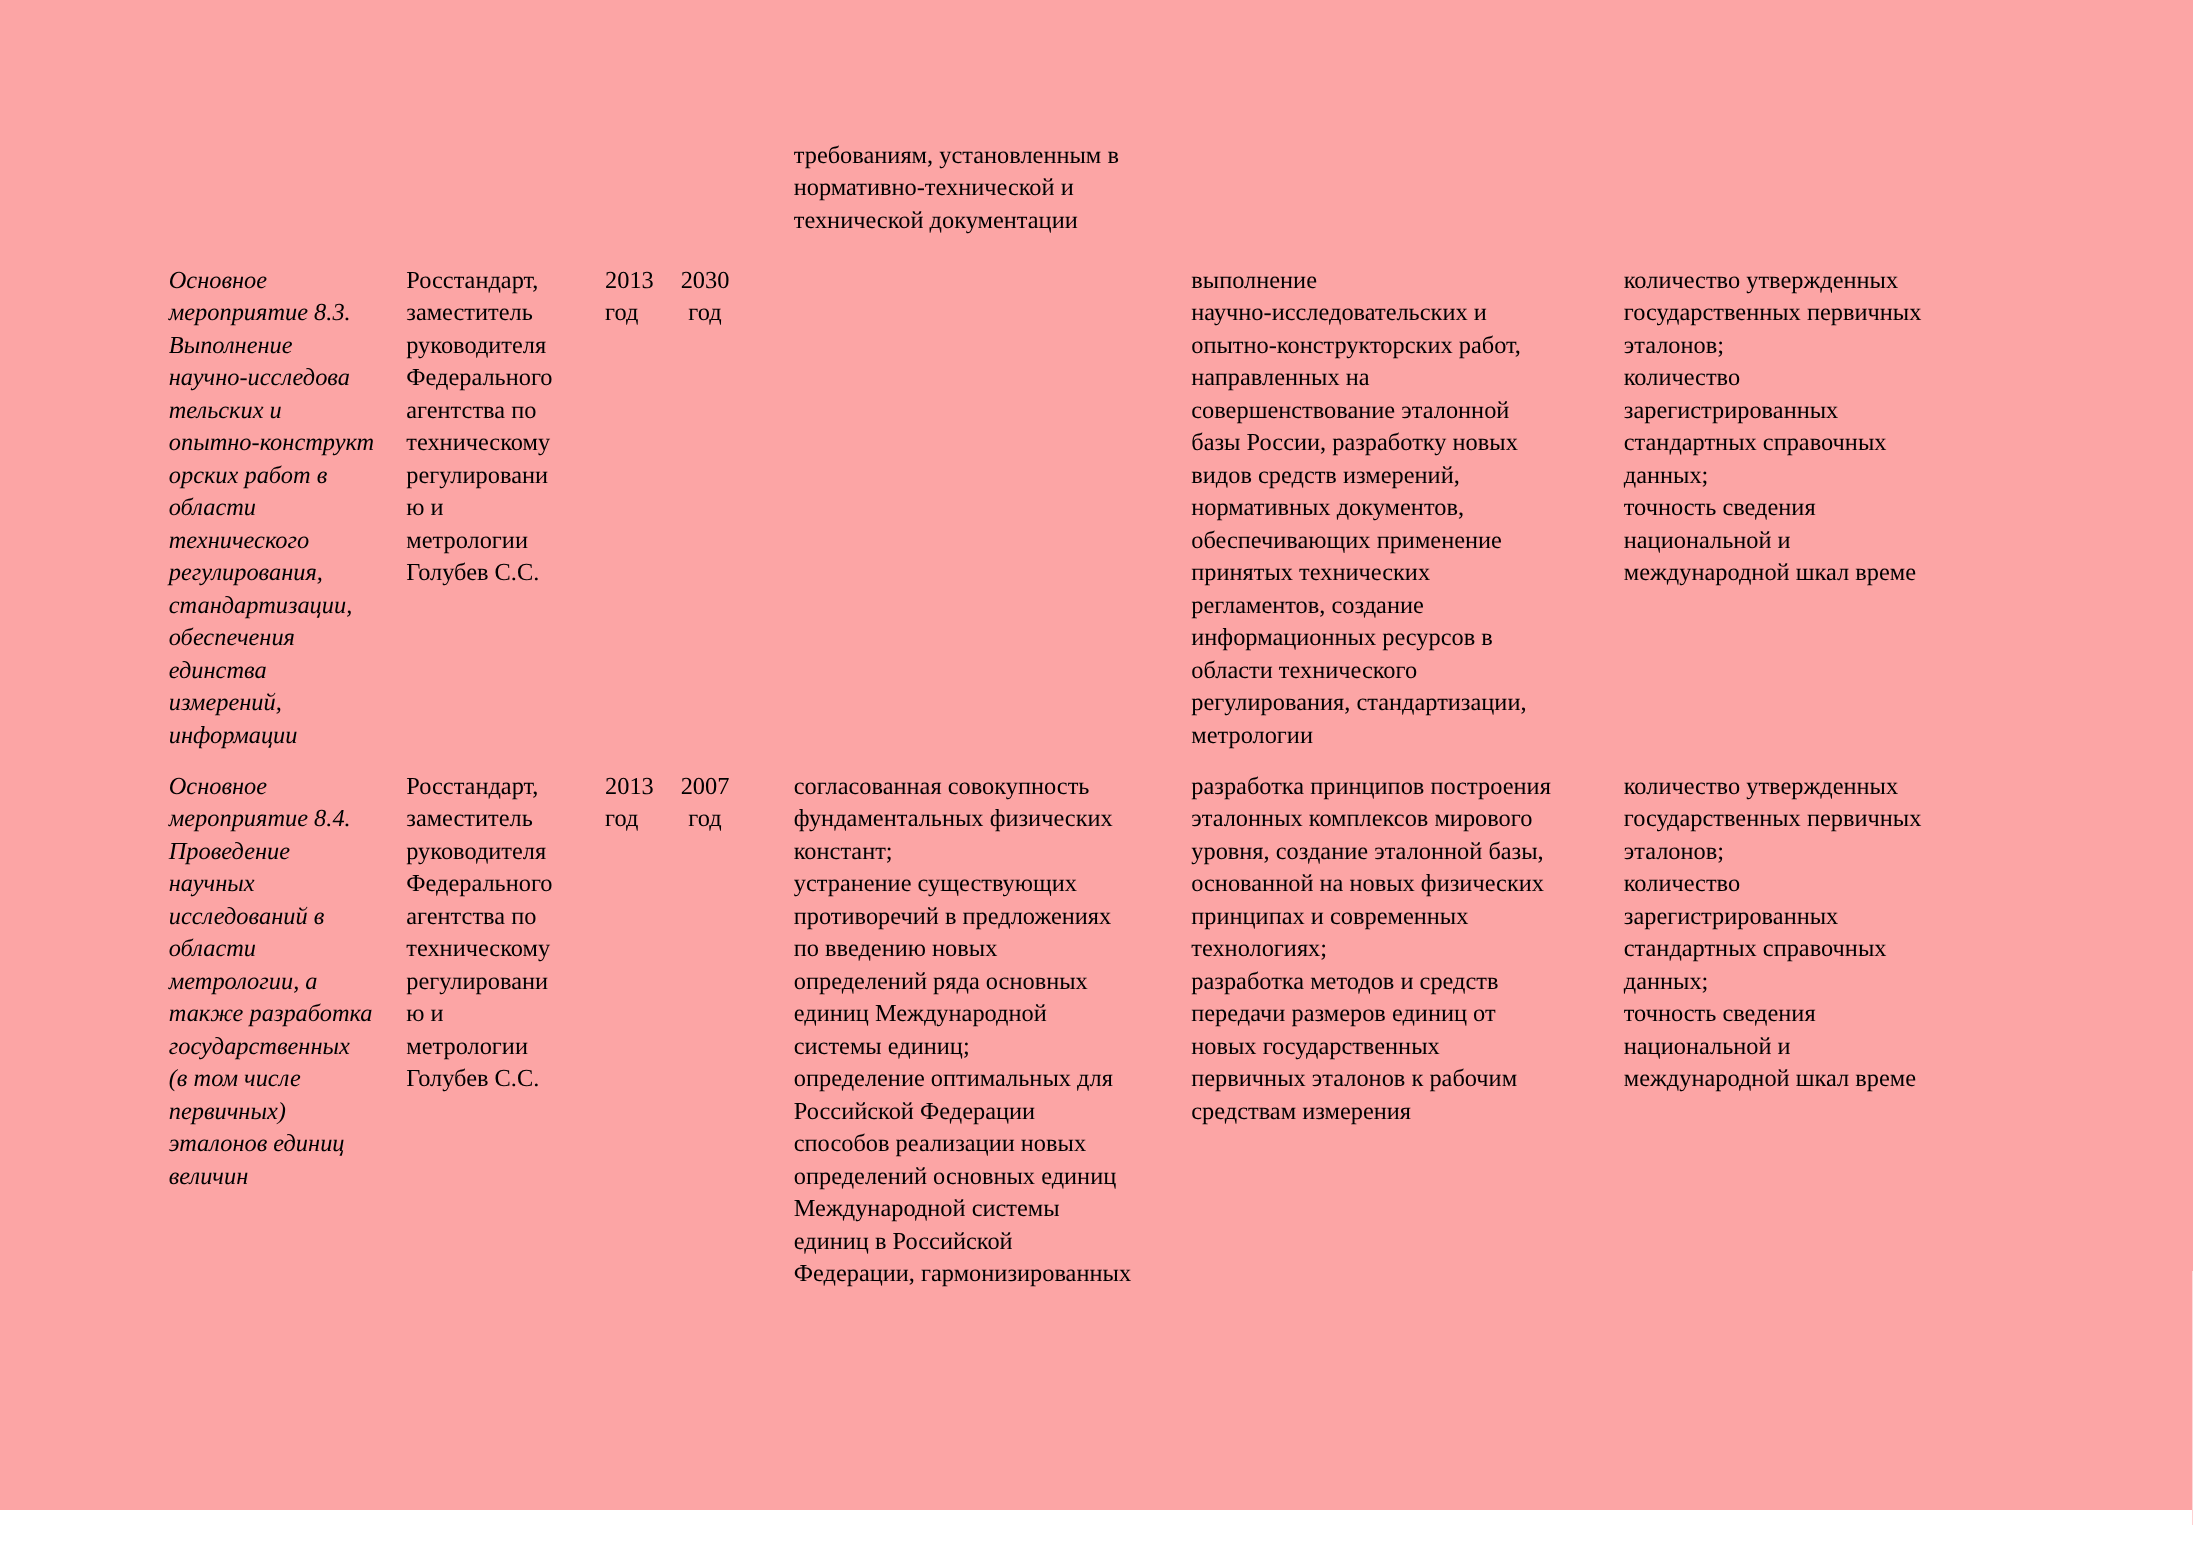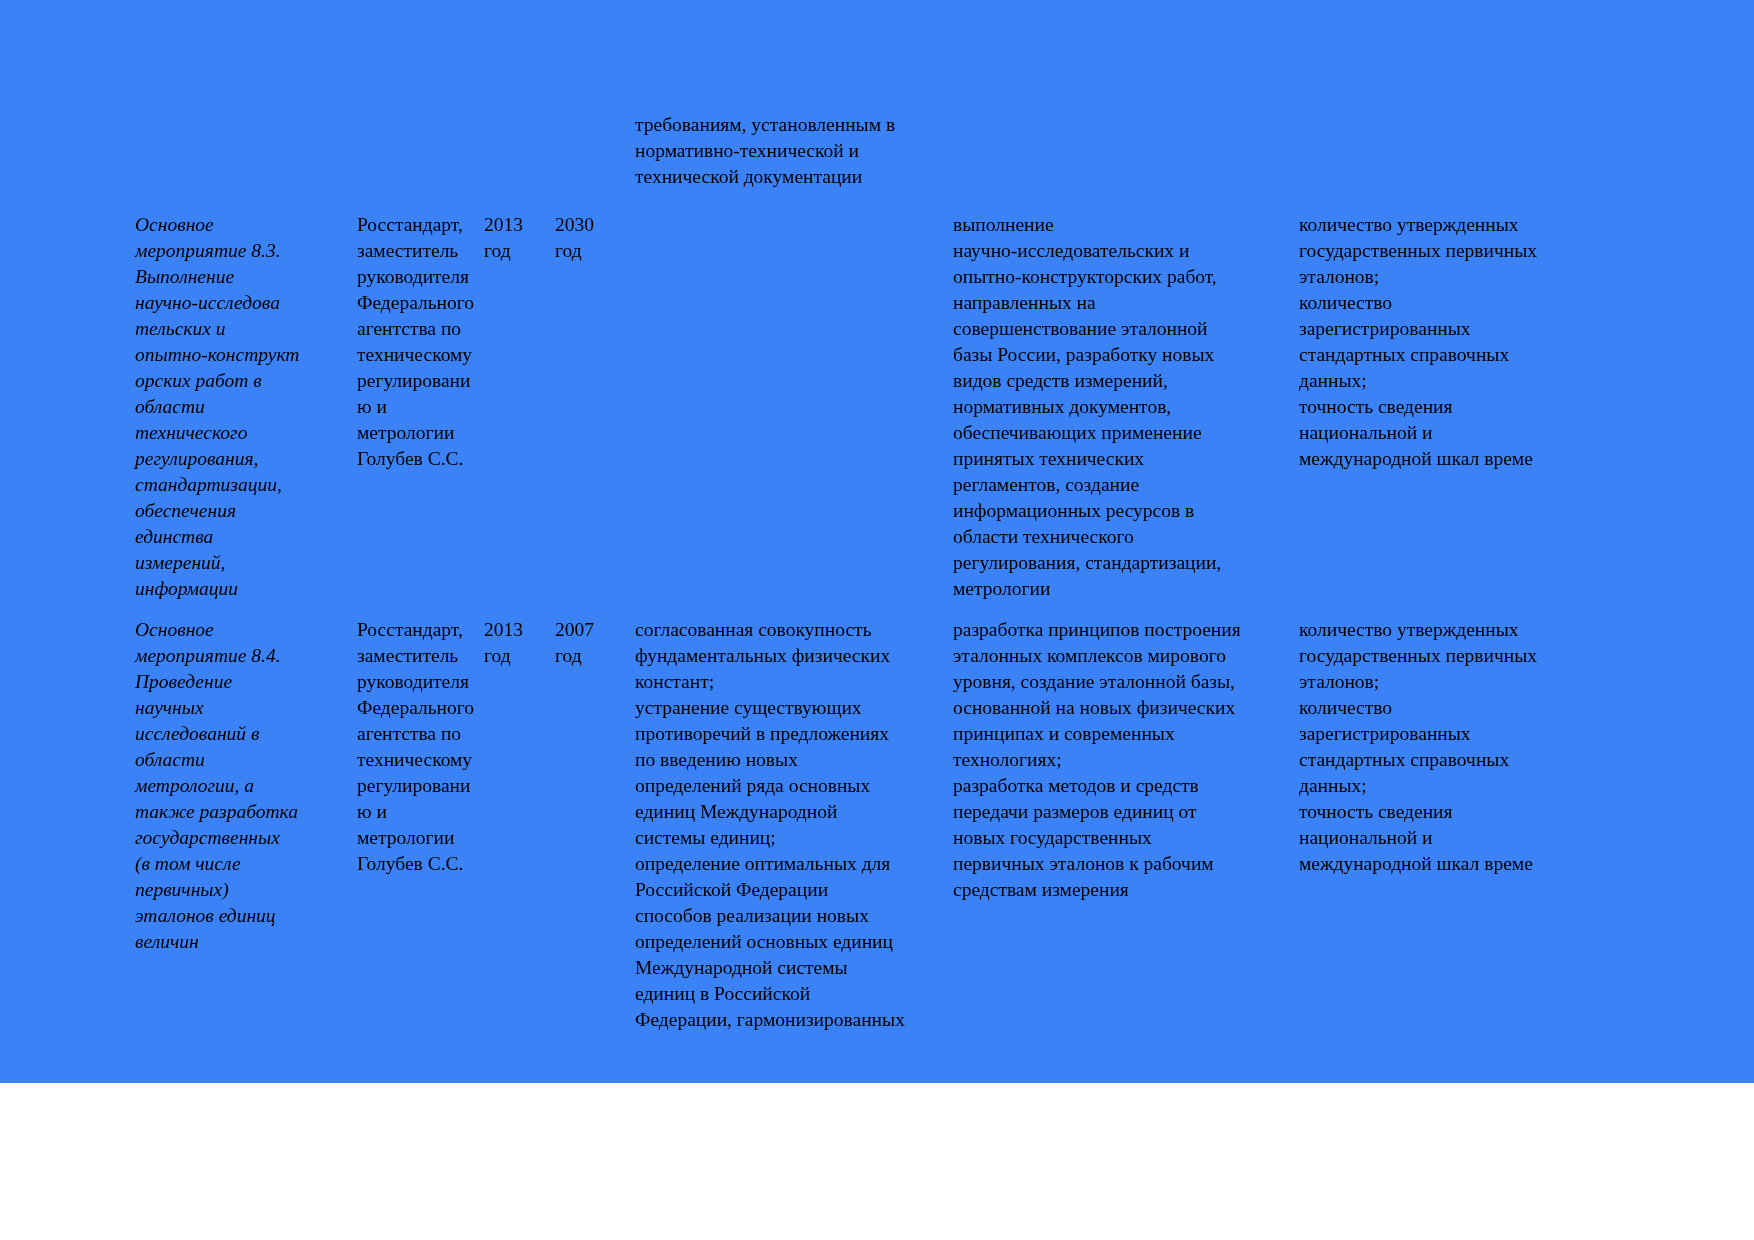--- a/index.html
+++ b/index.html
@@ -3,37 +3,37 @@
 <meta charset="utf-8">
 <style>
   html, body {
     margin: 0;
     padding: 0;
     background: #ffffff;
   }
   .page {
     position: relative;
     width: 1754px;
-    height: 1083px;
-    background: #3b82f6;
+    height: 1208px;
+    background: #fca5a5;
     color: #000000;
     font-family: "Liberation Serif", "DejaVu Serif", serif;
     font-size: 19.5px;
     line-height: 26px;
     overflow: hidden;
   }
   .cell {
     position: absolute;
     white-space: pre-line;
   }
   
   .c1 { left: 135px; font-style: italic; }
-  .c2 { left: 325px; margin-left: 32px; }
+  .c2 { left: 325px; }
   .c3 { left: 484px; width: 60px; text-align: left; }
-  .c4 { left: 555px; width: 60px; text-align: left; }
+  .c4 { left: 534px; width: 60px; text-align: center; }
   .c5 { left: 635px; }
   .c6 { left: 953px; }
   .c7 { left: 1299px; width: 460px; }
   
   .r0 { top: 112px; }
   .r1 { top: 212px; }
   .r2 { top: 617px; }
 </style>
 </head>
 <body>

